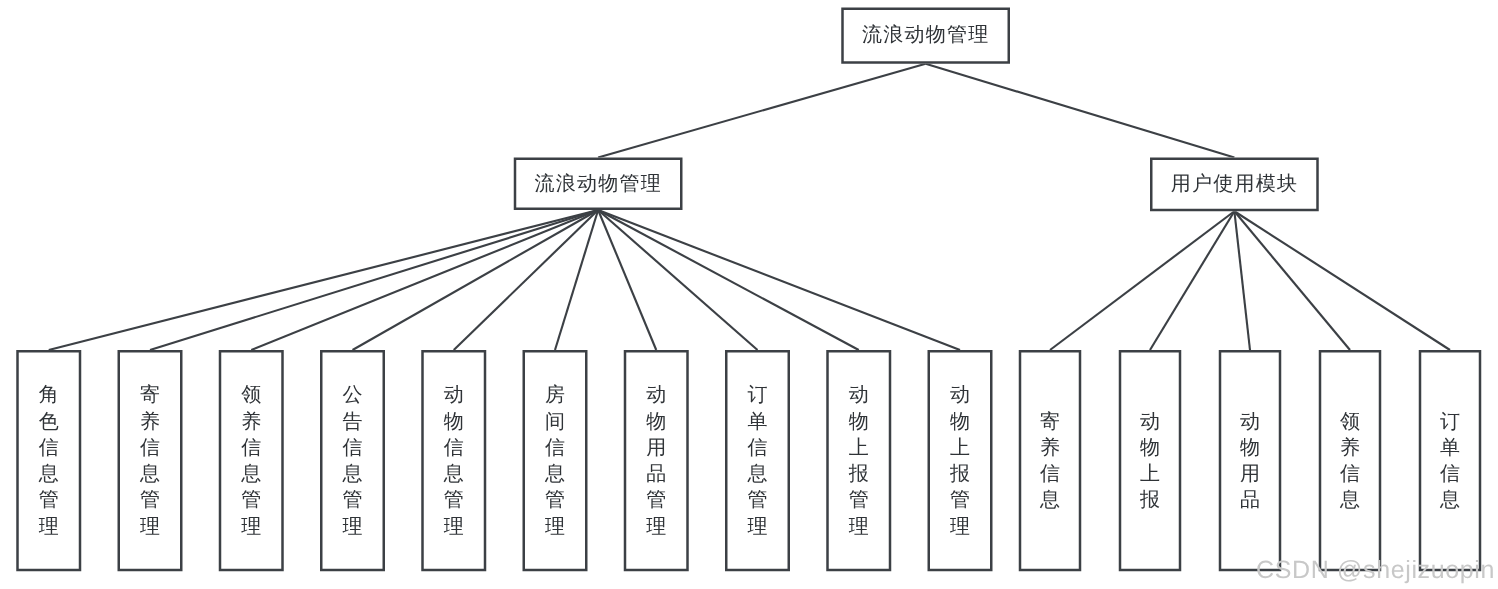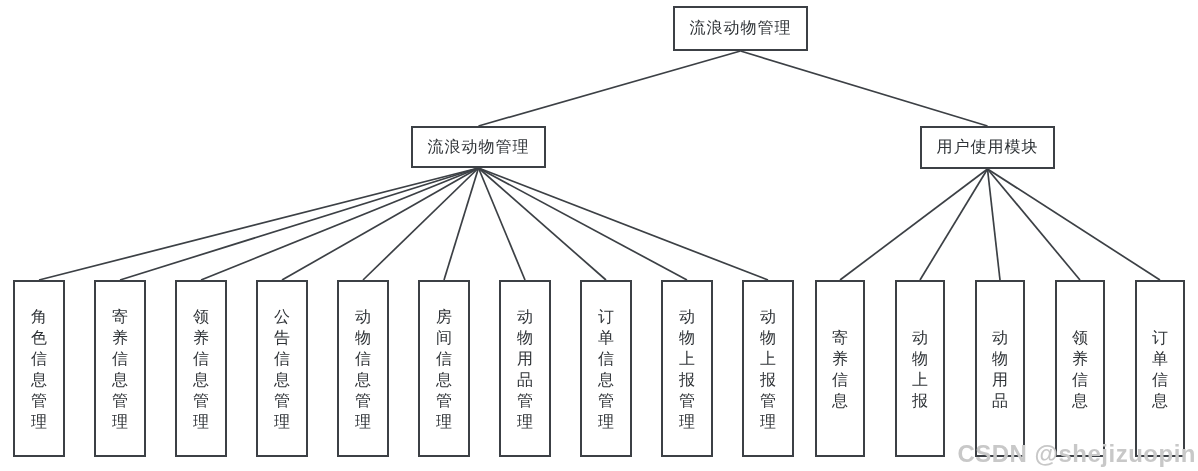--- a/index.html
+++ b/index.html
@@ -36,26 +36,25 @@
   }
   .leaf .ch{
     display:block;
     line-height:21px;
     font-size:16px;
     text-align:center;
   }
   .watermark{
     position:absolute;
     right:2px;bottom:3px;
-    font-size:24px;
+    font-size:20px;
     color:var(--wm);
     letter-spacing:0.5px;
     z-index:5;
     pointer-events:none;
-    font-weight:bold;
   }
 </style>
 </head>
 <body>
 
 <div class="canvas">
   <svg class="edges" id="edges" viewBox="0 0 1198 471" xmlns="http://www.w3.org/2000/svg">
       <line x1="740.5" y1="51" x2="478.5" y2="126"></line>
       <line x1="740.5" y1="51" x2="987.5" y2="126"></line>
       <line x1="478.5" y1="168" x2="39" y2="280"></line>

